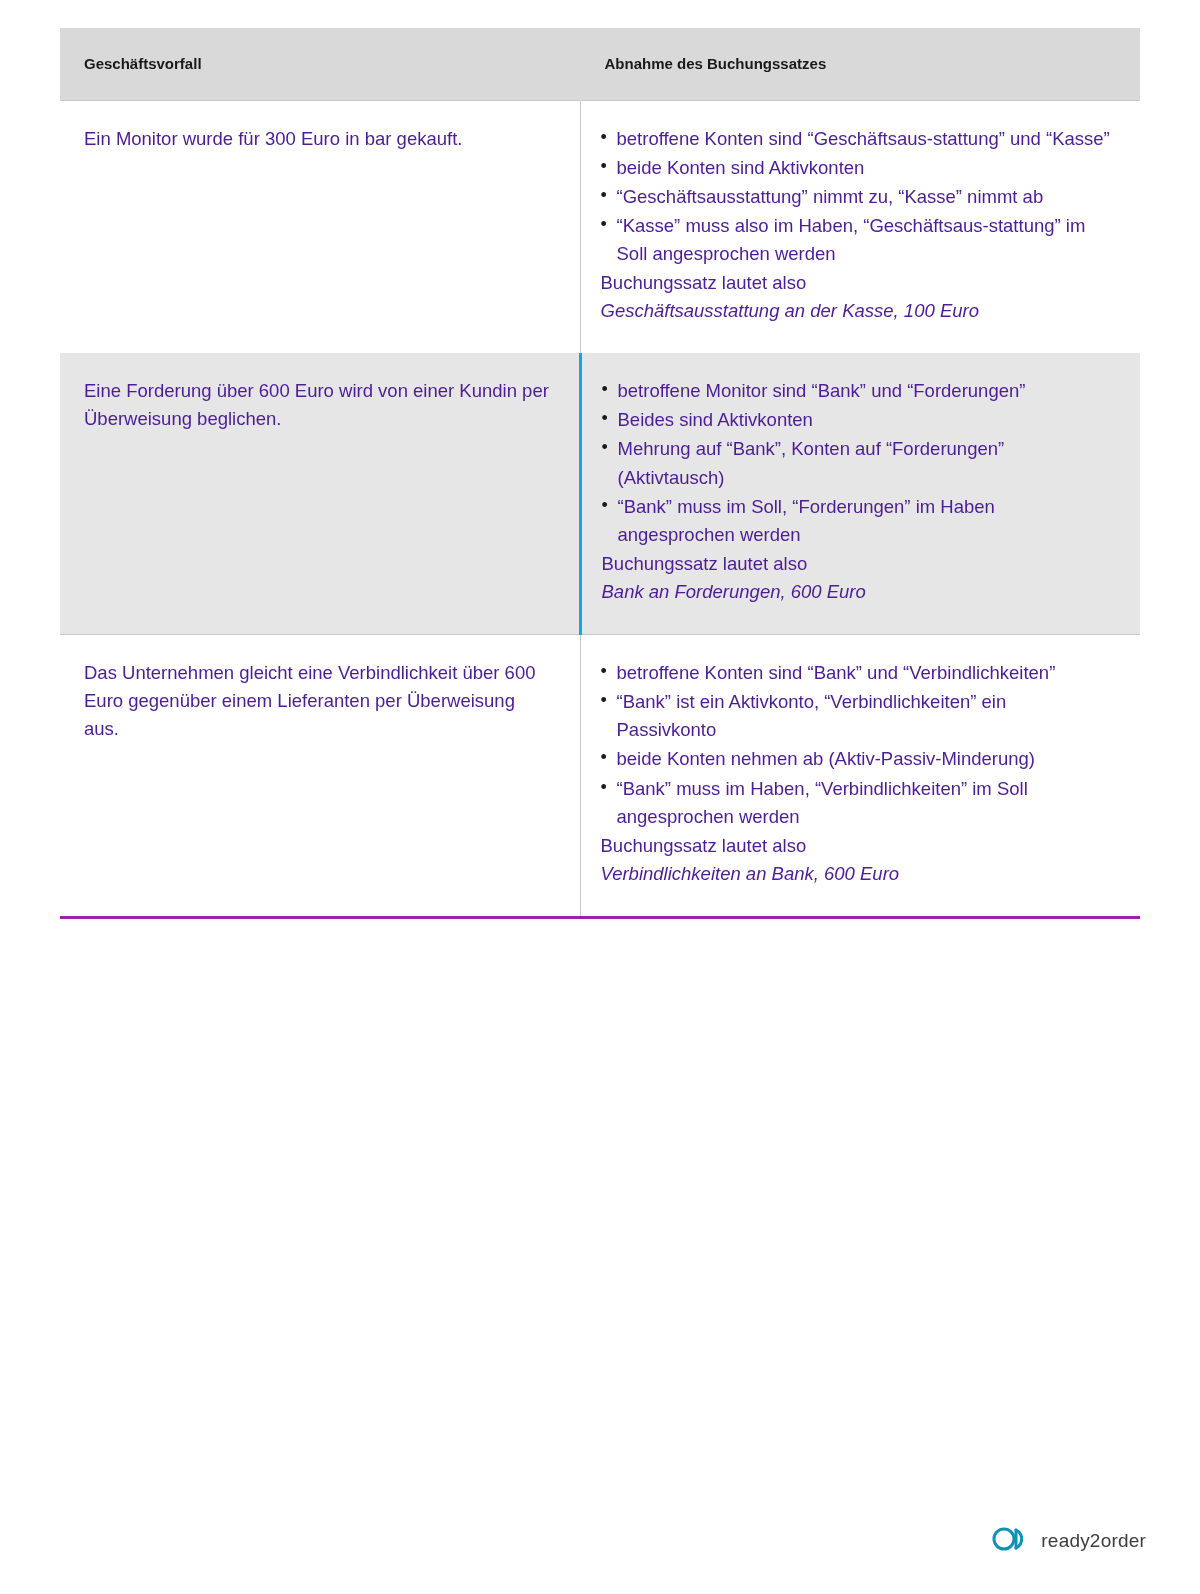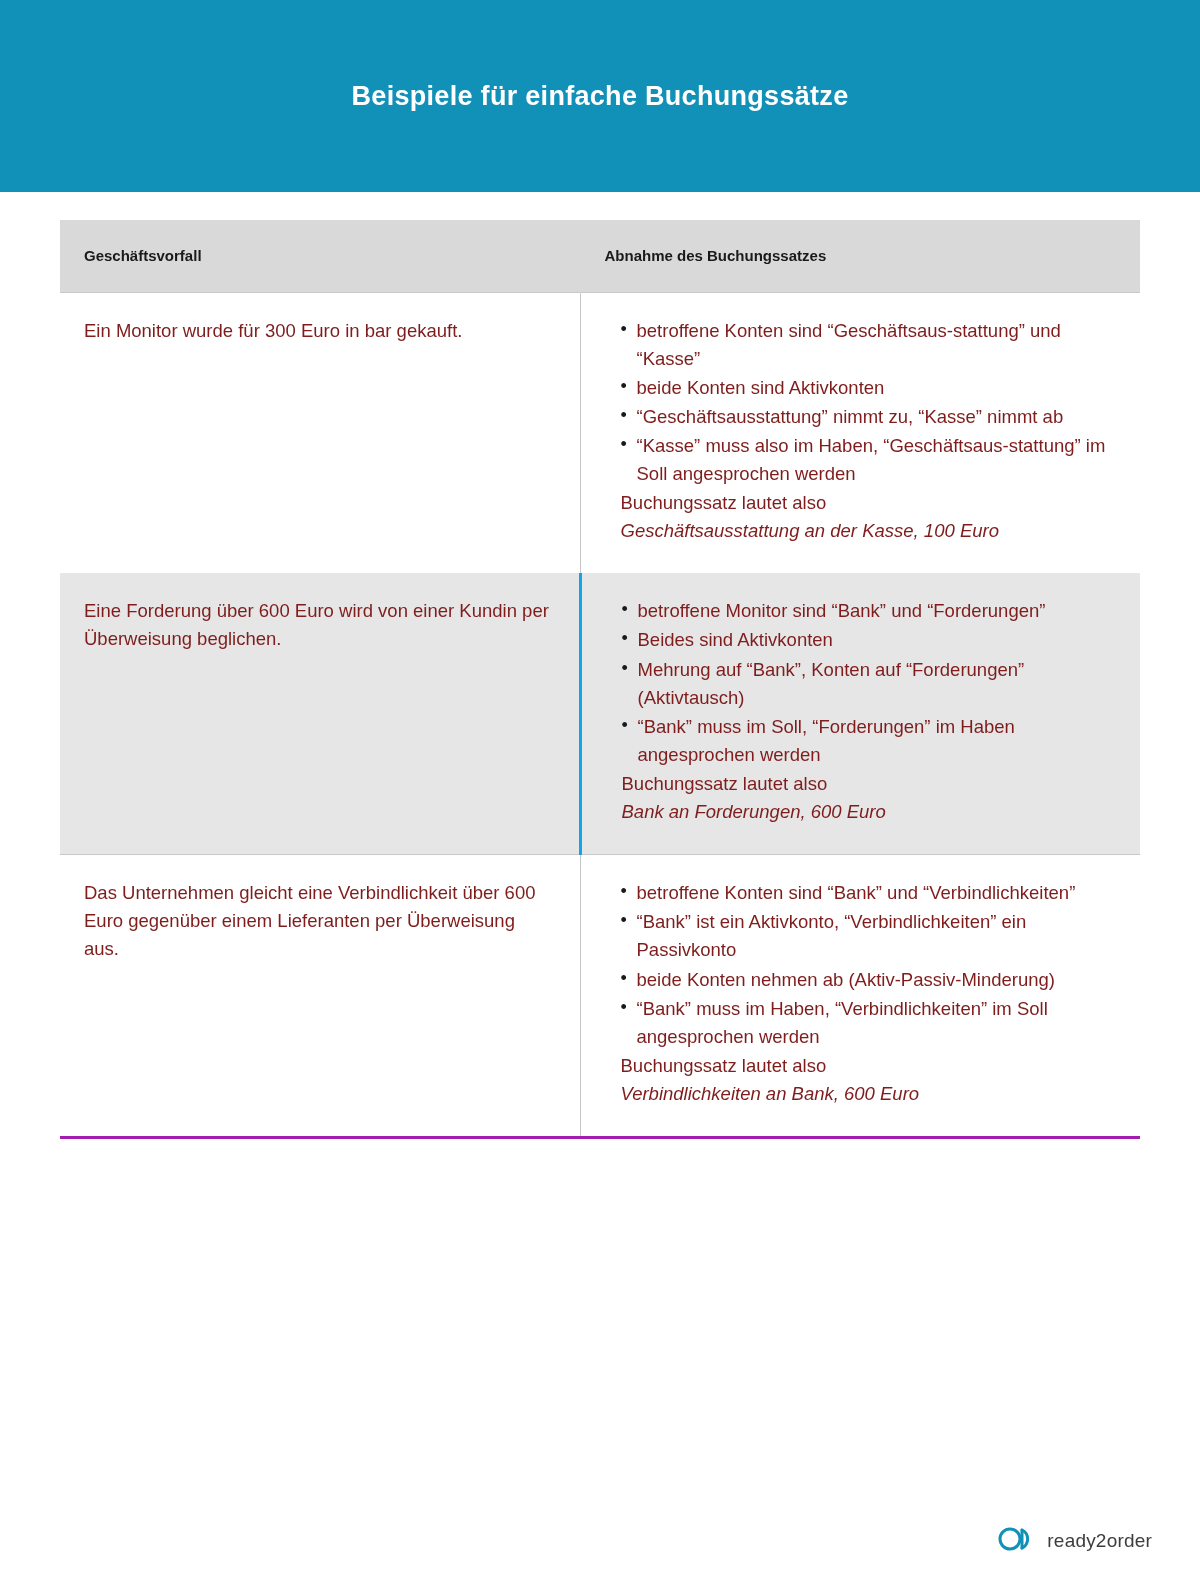--- a/index.html
+++ b/index.html
@@ -48,30 +48,30 @@
     color: #1a1a1a;
     padding: 26px 24px;
     height: 72px;
   }
   table.bt th.col-left { width: 520px; }
   table.bt th.col-right { width: 560px; border-left: 1px solid #d9d9d9; }
   table.bt td {
     vertical-align: top;
     font-size: 18.5px;
     line-height: 1.52;
-    color: #7f1d1d;
+    color: #4c1d95;
     padding: 24px 24px 28px 24px;
   }
   table.bt td.cell-left {
     width: 520px;
     border-right: 1px solid #c9c9c9;
   }
   table.bt td.cell-right {
     width: 560px;
-    padding-left: 40px;
+    padding-left: 20px;
   }
   tr.row-shaded td { background: #e6e6e6; }
   tr.row-plain td { background: #ffffff; }
   tr.row-plain td.cell-left,
   tr.row-plain td.cell-right { border-top: 1px solid #c9c9c9; }
   tr.row-shaded td.cell-left { border-right: 3px solid #0ea5e9; }
   tr.row-last td.cell-left,
   tr.row-last td.cell-right { border-bottom: 3px solid #a21caf; }
   .situation { max-width: 470px; }
   ul.bullets {
@@ -95,41 +95,38 @@
   }
   .conclusion {
   }
   .conclusion .lead { display: block; }
   .conclusion .entry {
     display: block;
     font-style: italic;
   }
   .footer {
     position: absolute;
-    right: 48px;
+    right: 54px;
     bottom: 38px;
     display: flex;
     align-items: center;
     gap: 10px;
   }
   .footer .logo-mark { display: block; }
   .footer .brand {
     font-size: 19px;
     color: #3d3d3d;
     letter-spacing: 0.2px;
   }
 </style>
 </head>
 <body>
 
 <div class="page">
 
-  <div class="header-band">
-    <div class="header-title">Beispiele für einfache Buchungssätze</div>
-  </div>
 
   <div class="table-wrap">
     <table class="bt">
       <thead>
         <tr>
           <th class="col-left">Geschäftsvorfall</th>
           <th class="col-right">Abnahme des Buchungssatzes</th>
         </tr>
       </thead>
       <tbody>

